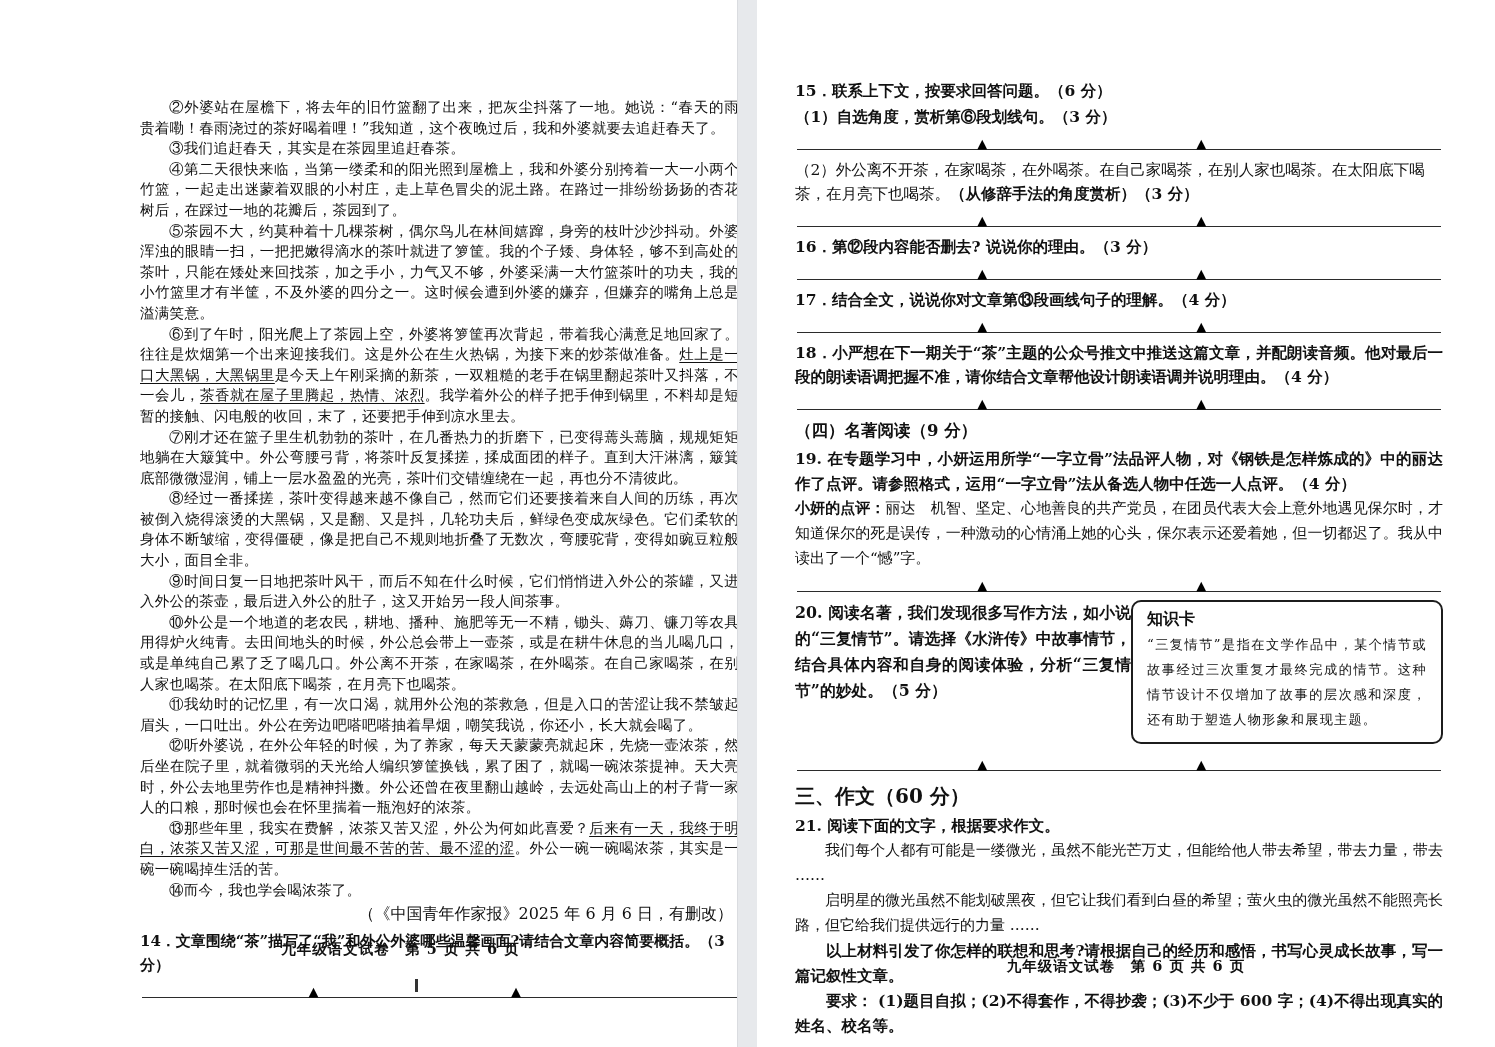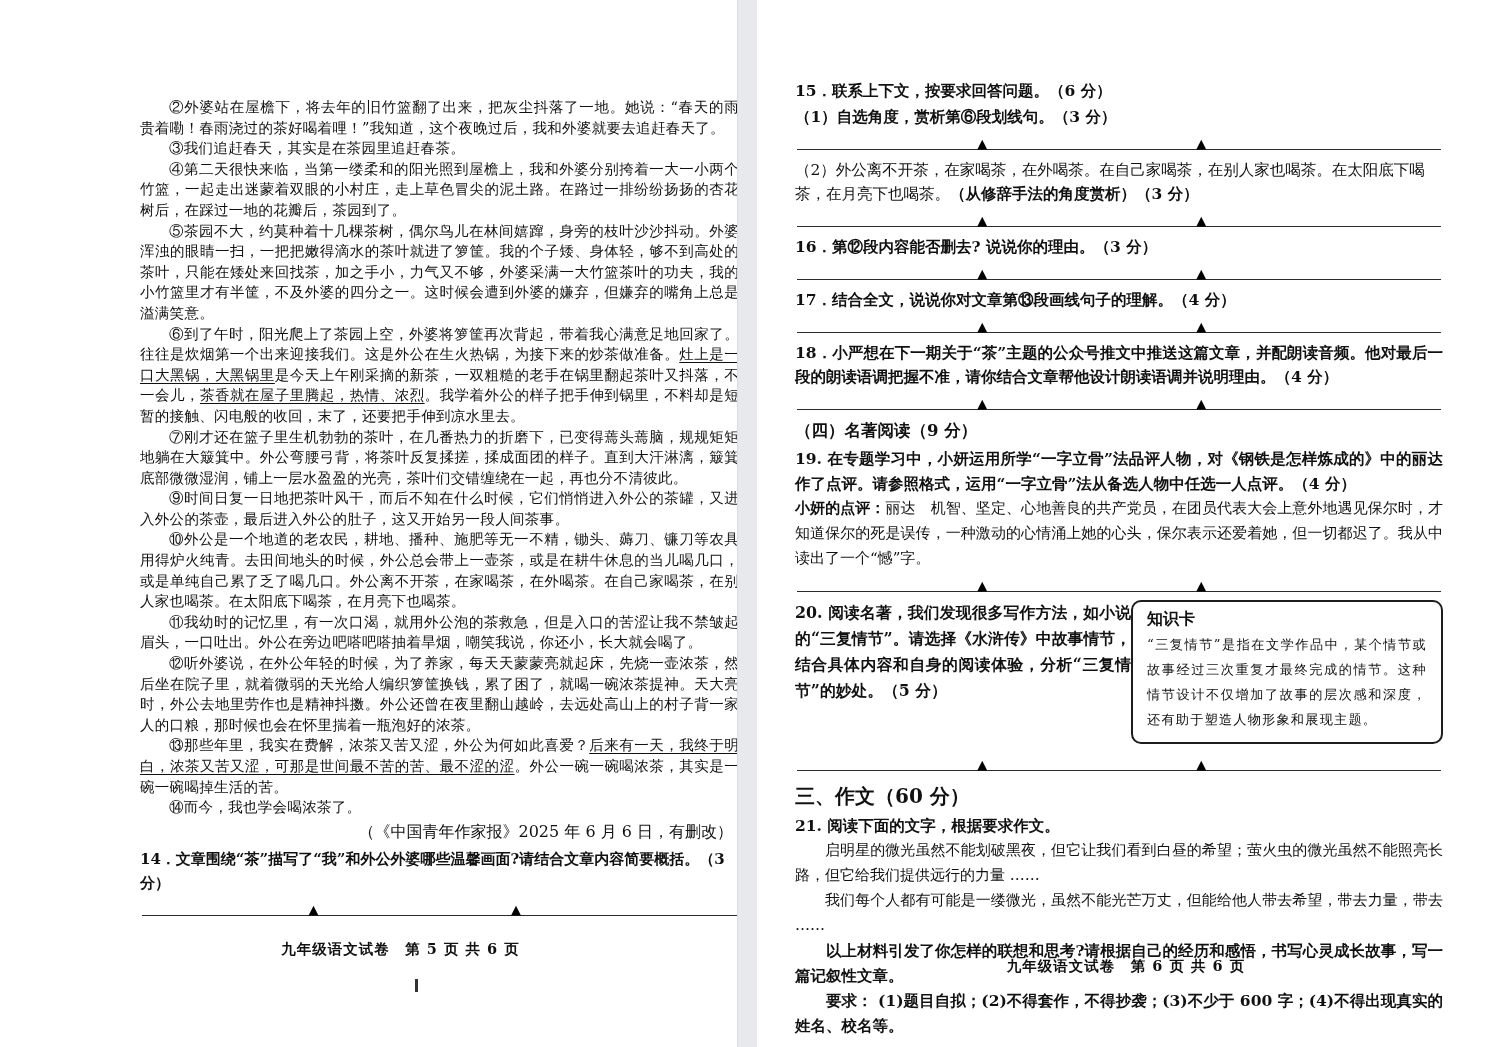--- a/index.html
+++ b/index.html
@@ -54,20 +54,21 @@
 <body>
 
 <div class="page page-left">
   <div class="passage">
       <p><span>②外婆站在屋檐下，将去年的旧竹篮翻了出来，把灰尘抖落了一地。她说：“春天的雨贵着嘞！春雨浇过的茶好喝着哩！”我知道，这个夜晚过后，我和外婆就要去追赶春天了。</span></p>
       <p><span>③我们追赶春天，其实是在茶园里追赶春茶。</span></p>
       <p><span>④第二天很快来临，当第一缕柔和的阳光照到屋檐上，我和外婆分别挎着一大一小两个竹篮，一起走出迷蒙着双眼的小村庄，走上草色冒尖的泥土路。在路过一排纷纷扬扬的杏花树后，在踩过一地的花瓣后，茶园到了。</span></p>
       <p><span>⑤茶园不大，约莫种着十几棵茶树，偶尔鸟儿在林间嬉蹿，身旁的枝叶沙沙抖动。外婆浑浊的眼睛一扫，一把把嫩得滴水的茶叶就进了箩筐。我的个子矮、身体轻，够不到高处的茶叶，只能在矮处来回找茶，加之手小，力气又不够，外婆采满一大竹篮茶叶的功夫，我的小竹篮里才有半筐，不及外婆的四分之一。这时候会遭到外婆的嫌弃，但嫌弃的嘴角上总是溢满笑意。</span></p>
       <p><span>⑥到了午时，阳光爬上了茶园上空，外婆将箩筐再次背起，带着我心满意足地回家了。往往是炊烟第一个出来迎接我们。这是外公在生火热锅，为接下来的炒茶做准备。</span><span class="u">灶上是一口大黑锅，大黑锅里</span><span>是今天上午刚采摘的新茶，一双粗糙的老手在锅里翻起茶叶又抖落，不一会儿，</span><span class="u">茶香就在屋子里腾起，热情、浓烈</span><span>。我学着外公的样子把手伸到锅里，不料却是短暂的接触、闪电般的收回，末了，还要把手伸到凉水里去。</span></p>
       <p><span>⑦刚才还在篮子里生机勃勃的茶叶，在几番热力的折磨下，已变得蔫头蔫脑，规规矩矩地躺在大簸箕中。外公弯腰弓背，将茶叶反复揉搓，揉成面团的样子。直到大汗淋漓，簸箕底部微微湿润，铺上一层水盈盈的光亮，茶叶们交错缠绕在一起，再也分不清彼此。</span></p>
+      <p><span>⑧经过一番揉搓，茶叶变得越来越不像自己，然而它们还要接着来自人间的历练，再次被倒入烧得滚烫的大黑锅，又是翻、又是抖，几轮功夫后，鲜绿色变成灰绿色。它们柔软的身体不断皱缩，变得僵硬，像是把自己不规则地折叠了无数次，弯腰驼背，变得如豌豆粒般大小，面目全非。</span></p>
       <p><span>⑨时间日复一日地把茶叶风干，而后不知在什么时候，它们悄悄进入外公的茶罐，又进入外公的茶壶，最后进入外公的肚子，这又开始另一段人间茶事。</span></p>
       <p><span>⑩外公是一个地道的老农民，耕地、播种、施肥等无一不精，锄头、薅刀、镰刀等农具用得炉火纯青。去田间地头的时候，外公总会带上一壶茶，或是在耕牛休息的当儿喝几口，或是单纯自己累了乏了喝几口。外公离不开茶，在家喝茶，在外喝茶。在自己家喝茶，在别人家也喝茶。在太阳底下喝茶，在月亮下也喝茶。</span></p>
       <p><span>⑪我幼时的记忆里，有一次口渴，就用外公泡的茶救急，但是入口的苦涩让我不禁皱起眉头，一口吐出。外公在旁边吧嗒吧嗒抽着旱烟，嘲笑我说，你还小，长大就会喝了。</span></p>
       <p><span>⑫听外婆说，在外公年轻的时候，为了养家，每天天蒙蒙亮就起床，先烧一壶浓茶，然后坐在院子里，就着微弱的天光给人编织箩筐换钱，累了困了，就喝一碗浓茶提神。天大亮时，外公去地里劳作也是精神抖擞。外公还曾在夜里翻山越岭，去远处高山上的村子背一家人的口粮，那时候也会在怀里揣着一瓶泡好的浓茶。</span></p>
       <p><span>⑬那些年里，我实在费解，浓茶又苦又涩，外公为何如此喜爱？</span><span class="u">后来有一天，我终于明白，浓茶又苦又涩，可那是世间最不苦的苦、最不涩的涩</span><span>。外公一碗一碗喝浓茶，其实是一碗一碗喝掉生活的苦。</span></p>
       <p><span>⑭而今，我也学会喝浓茶了。</span></p>
     </div>
 
   <div class="source">（《中国青年作家报》2025 年 6 月 6 日，有删改）</div>
   <div class="qhead q14">14．文章围绕“茶”描写了“我”和外公外婆哪些温馨画面?请结合文章内容简要概括。（3 分）</div>
@@ -134,19 +135,19 @@
     </div>
   </div>
 
   <div class="ansline mt8">
     <span class="tri t1">▲</span>
     <span class="tri t2">▲</span>
   </div>
 
   <div class="essayhead">三、作文（60 分）</div>
   <p class="r21intro">21. 阅读下面的文字，根据要求作文。</p>
+  <p class="r21p">我们每个人都有可能是一缕微光，虽然不能光芒万丈，但能给他人带去希望，带去力量，带去 ……</p>
   <p class="r21p">启明星的微光虽然不能划破黑夜，但它让我们看到白昼的希望；萤火虫的微光虽然不能照亮长路，但它给我们提供远行的力量 ……</p>
-  <p class="r21p">我们每个人都有可能是一缕微光，虽然不能光芒万丈，但能给他人带去希望，带去力量，带去 ……</p>
   <p class="r21p bold">以上材料引发了你怎样的联想和思考?请根据自己的经历和感悟，书写心灵成长故事，写一篇记叙性文章。</p>
   <p class="r21p bold">要求：  (1)题目自拟；(2)不得套作，不得抄袭；(3)不少于 600 字；(4)不得出现真实的姓名、校名等。</p>
 
   <div class="footer">九年级语文试卷　第 6 页 共 6 页</div>
 </div>
 
 </body></html>

